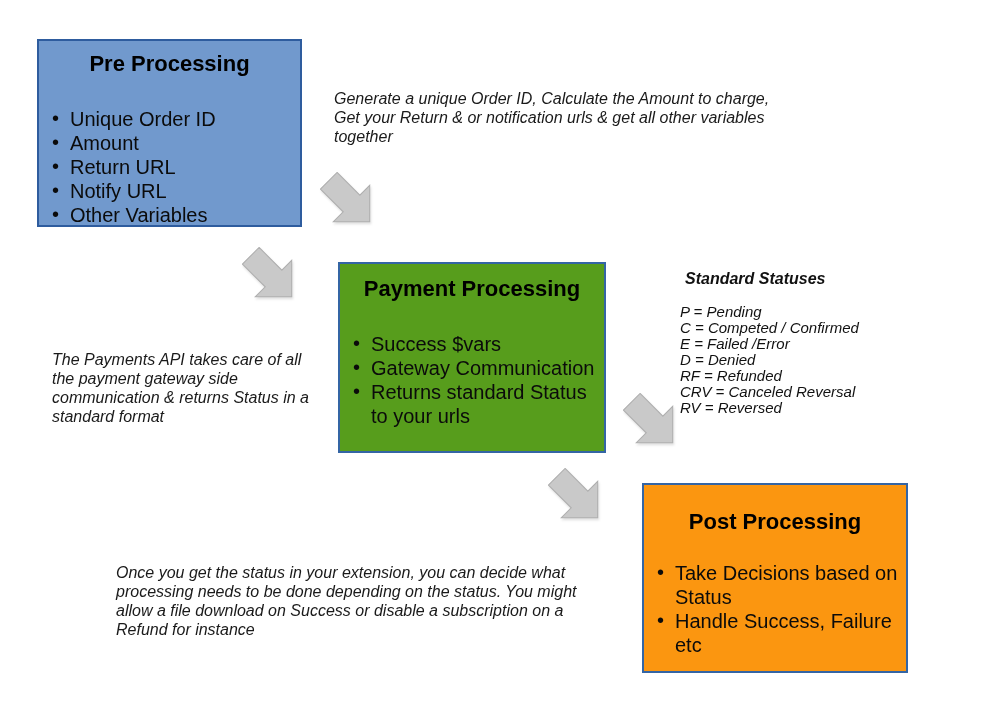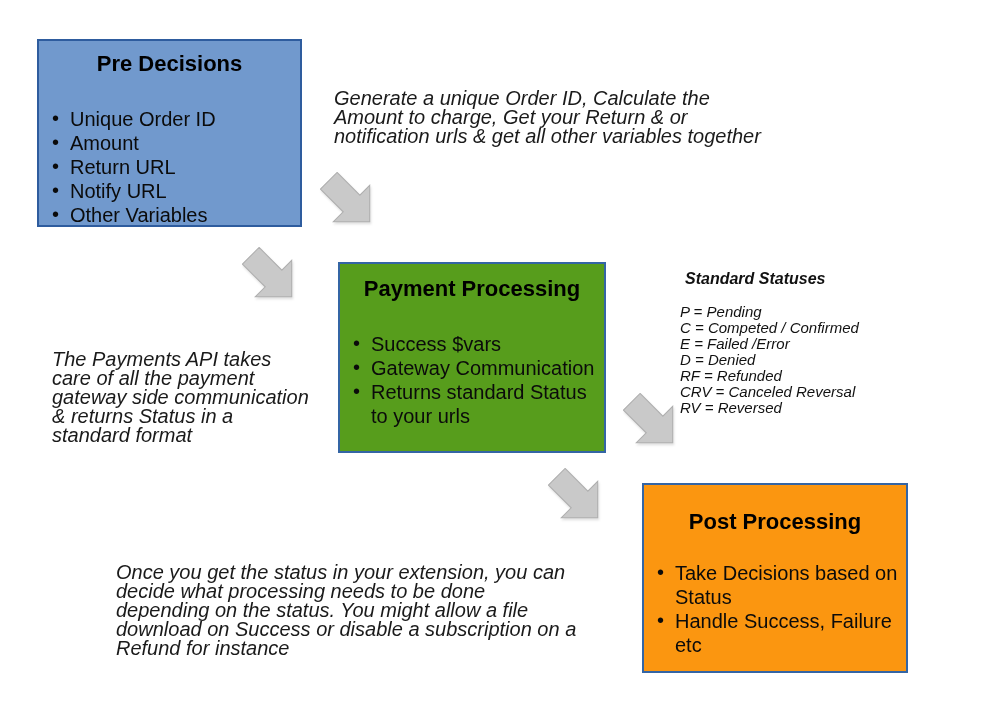--- a/index.html
+++ b/index.html
@@ -27,21 +27,21 @@
     background:#579D1C;border:2px solid #3465A4;padding-top:12px;
   }
   .box-payment .box-list{margin-top:30px;}
   .box-post{
     left:642px;top:483px;width:266px;height:190px;
     background:#FB9610;border:2px solid #3465A4;padding-top:24px;
   }
   .box-post .box-list{margin-top:26px;}
   
   .note{
-    position:absolute;font-style:italic;font-size:20px;line-height:19px;color:#1a1a1a;
+    position:absolute;font-style:italic;font-size:16px;line-height:19px;color:#1a1a1a;
   }
   .note-pre{left:334px;top:89px;width:448px;}
   .note-payment{left:52px;top:350px;width:262px;}
   .note-post{left:116px;top:563px;width:465px;}
   
   .legend{position:absolute;left:680px;top:254px;font-style:italic;color:#111;}
   .legend-title{font-weight:bold;font-size:16px;line-height:18px;margin-left:5px;margin-bottom:16px;margin-top:16px;}
   .legend-line{font-size:15px;line-height:16px;}
   
   .arrow{position:absolute;filter:drop-shadow(1px 2px 1px rgba(0,0,0,0.12));}
@@ -50,21 +50,21 @@
   .arrow-b{left:242px;top:247px;}
   .arrow-c{left:623px;top:393px;}
   .arrow-d{left:548px;top:468px;}
 </style>
 </head>
 <body>
 
 <div class="canvas">
 
   <div class="box box-pre">
-    <div class="box-title">Pre Decisions</div>
+    <div class="box-title">Pre Processing</div>
     <ul class="box-list">
       <li>Unique Order ID</li>
       <li>Amount</li>
       <li>Return URL</li>
       <li>Notify URL</li>
       <li>Other Variables</li>
     </ul>
   </div>
 
   <div class="box box-payment">

